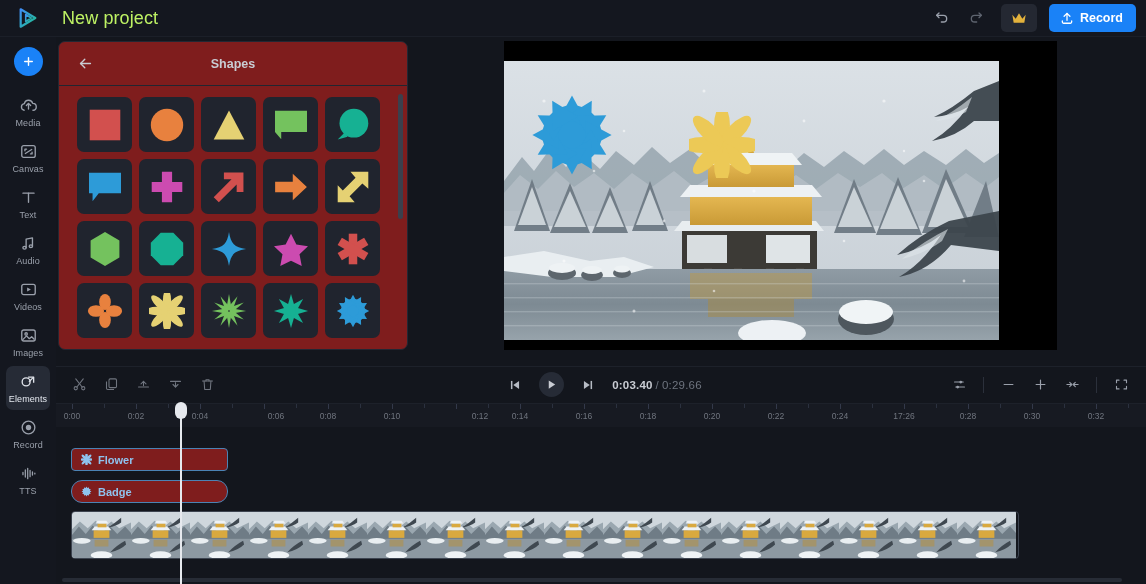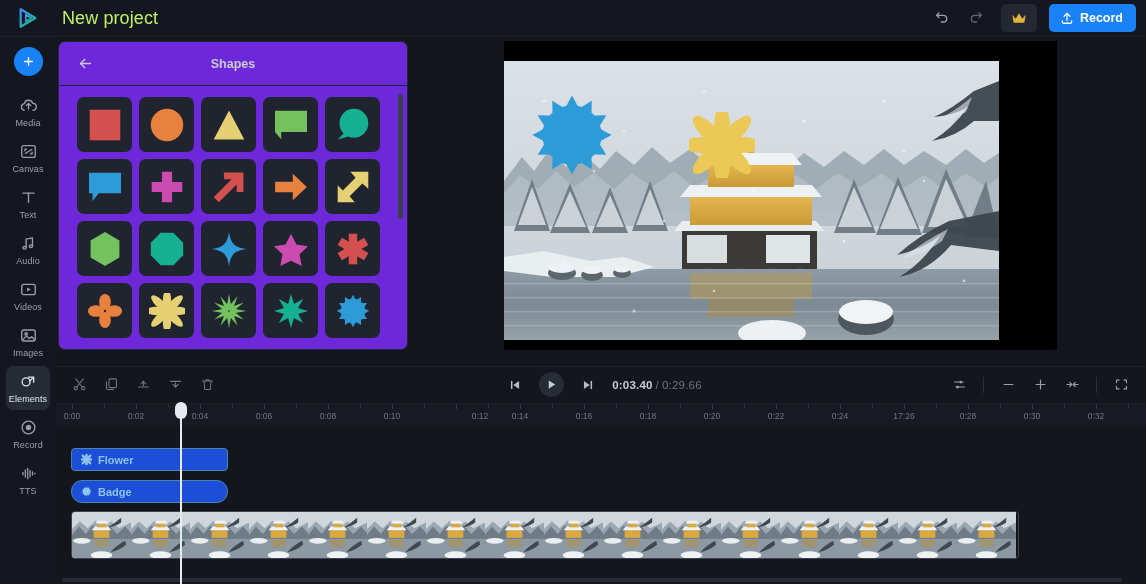--- a/index.html
+++ b/index.html
@@ -56,21 +56,21 @@
     cursor: pointer; color: #9aa0ab; gap: 3px;
   }
   .rail-item .lbl { font-size: 9px; letter-spacing: .1px; }
   .rail-item.active { background: #262b36; color: #dfe3ea; }
   .rail-item.active .lbl { color: #e4e8ef; }
   .rail-item svg { display:block; }
 
   
   .panel {
     position: absolute; left: 58px; top: 41px; width: 350px; height: 309px;
-    background: #6d28d9; border: 1px solid #232733; border-radius: 7px;
+    background: #7f1d1d; border: 1px solid #232733; border-radius: 7px;
     overflow: hidden;
   }
   .panel-head {
     height: 44px; display: flex; align-items: center; position: relative;
     border-bottom: 1px solid #212631;
   }
   .back-arrow {
     position: absolute; left: 16px; top: 50%; transform: translateY(-50%);
     cursor: pointer; width: 20px; height: 20px; display:flex; align-items:center; justify-content:center;
   }
@@ -135,21 +135,21 @@
   .tick { position: absolute; top: 0; width: 1px; height: 5px; background: #33394a; }
   .tick.minor { height: 4px; background: #2b313f; }
   .tlabel { position: absolute; top: 7px; font-size: 8.5px; color: #70757f; transform: translateX(-50%); }
 
   .tracks {
     position: absolute; left: 56px; right: 0; top: 427px; bottom: 0;
     background: #13161d; overflow: hidden;
   }
   .clip {
     position: absolute; height: 23px; border-radius: 4px;
-    background: #1d4ed8; border: 1px solid #4b83b5;
+    background: #7f1d1d; border: 1px solid #4b83b5;
     display: flex; align-items: center; gap: 6px; padding-left: 9px;
     cursor: pointer; color: #8fc3ee; font-size: 11px; font-weight: bold;
   }
   .clip .cicon { display: flex; align-items: center; }
   .film {
     position: absolute; height: 48px; border-radius: 4px; overflow: hidden;
     border: 1px solid #3d4450; display: flex; cursor: pointer;
   }
   .frame { width: 59px; height: 100%; position: relative; overflow: hidden; flex: none; }
 
@@ -732,21 +732,21 @@
       <div class="tick minor" style="left: 48px;"></div>
       <div class="tlabel" style="left: 16px;">0:00</div>
       <div class="tick" style="left: 80px;"></div>
       <div class="tick minor" style="left: 112px;"></div>
       <div class="tlabel" style="left: 80px;">0:02</div>
       <div class="tick" style="left: 144px;"></div>
       <div class="tick minor" style="left: 176px;"></div>
       <div class="tlabel" style="left: 144px;">0:04</div>
       <div class="tick" style="left: 208px;"></div>
       <div class="tick minor" style="left: 240px;"></div>
-      <div class="tlabel" style="left: 208px;">0:06</div>
+      <div class="tlabel" style="left: 220px;">0:06</div>
       <div class="tick" style="left: 272px;"></div>
       <div class="tick minor" style="left: 304px;"></div>
       <div class="tlabel" style="left: 272px;">0:08</div>
       <div class="tick" style="left: 336px;"></div>
       <div class="tick minor" style="left: 368px;"></div>
       <div class="tlabel" style="left: 336px;">0:10</div>
       <div class="tick" style="left: 400px;"></div>
       <div class="tick minor" style="left: 432px;"></div>
       <div class="tlabel" style="left: 400px; padding-left: 48px;">0:12</div>
       <div class="tick" style="left: 464px;"></div>

